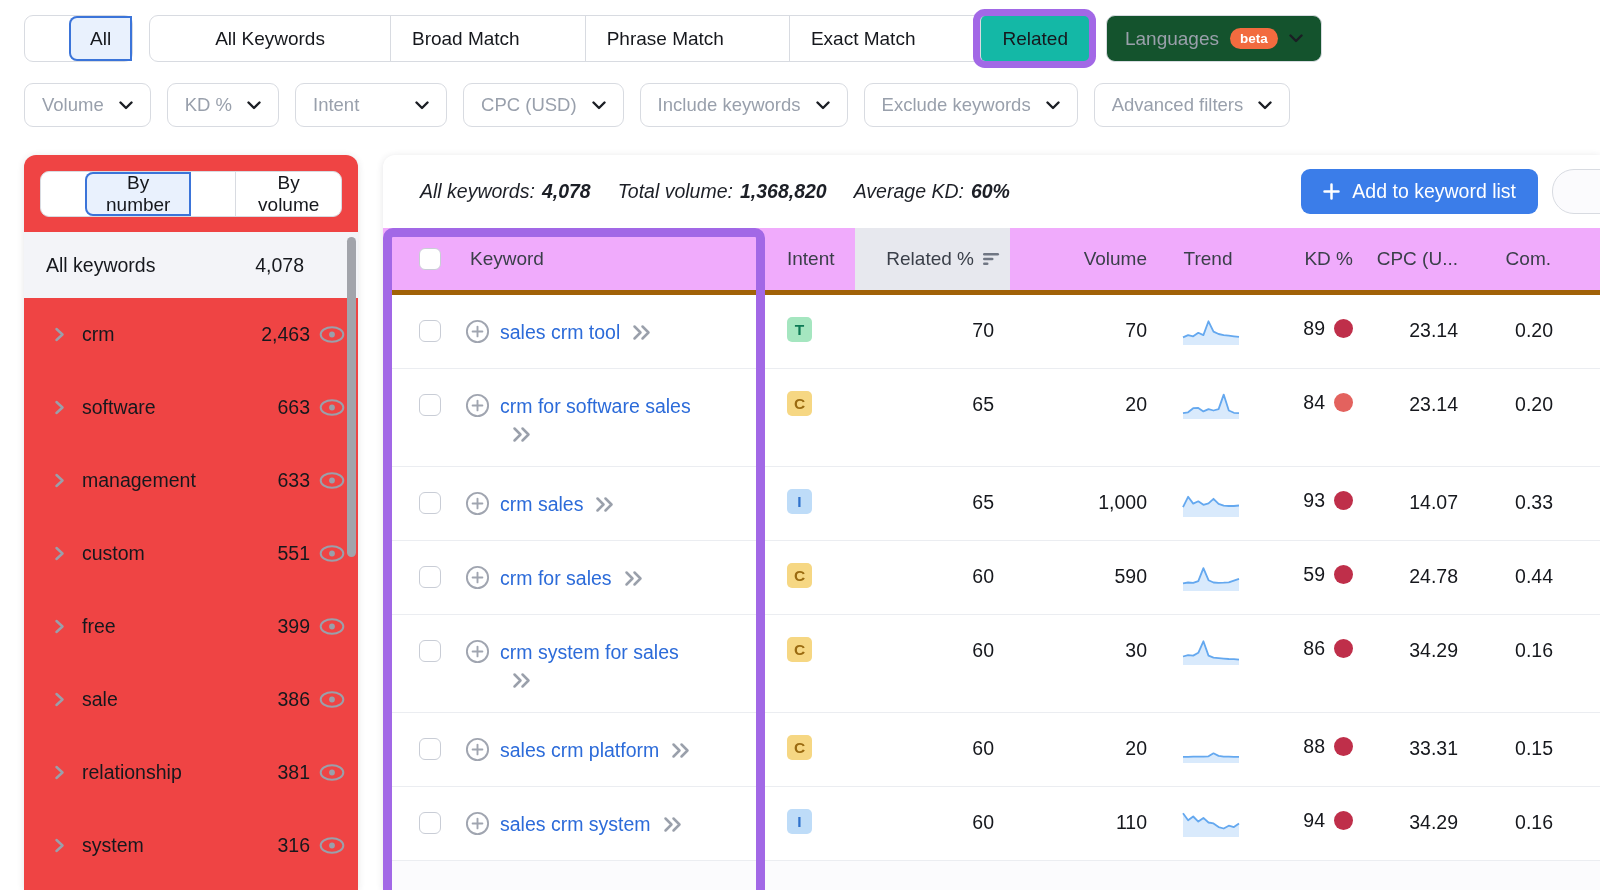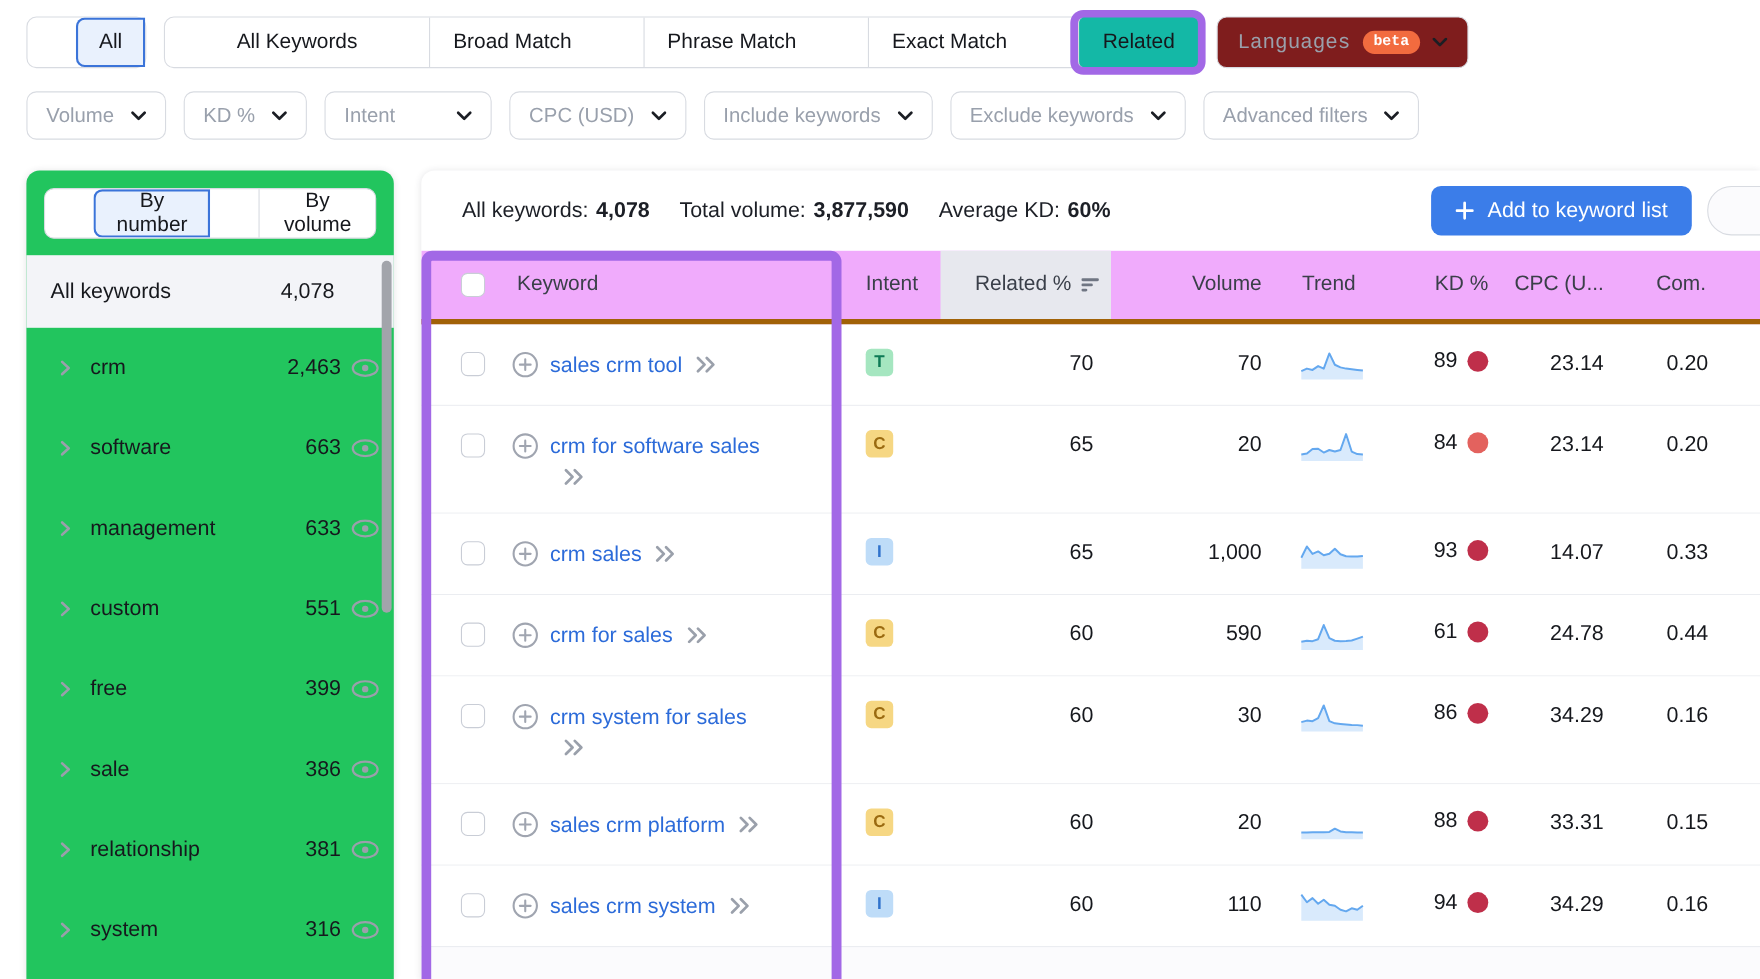--- a/index.html
+++ b/index.html
@@ -8,54 +8,54 @@
 
   
   .tabs-row { position:absolute; left:24px; top:15px; display:flex; gap:16px; height:47px; align-items:stretch; }
   .seg { display:flex; border:1px solid #d8dbe1; border-radius:9px; background:#fff; }
   .seg-item { font-family:inherit; font-size:19px; color:#16181d; background:transparent; border:none;
               padding:0 21px; display:flex; align-items:center; cursor:pointer; position:relative;margin-left:44px; }
   .seg-item + .seg-item { border-left:1px solid #d8dbe1; }
   .seg-item.sel-blue { background:#e9f1fd; box-shadow:inset 0 0 0 2px #3b74d9; border-radius:8px 0 0 8px; }
   .seg-item.hl { background:#14b8a6; box-shadow:0 0 0 7px #a268e6; border-radius:5px; z-index:3; }
   .lang-btn { display:flex; align-items:center; gap:11px; border:1px solid #d8dbe1; border-radius:9px;
-              padding:0 18px; background:#7f1d1d; cursor:pointer; font-family:Liberation Mono, monospace; }
+              padding:0 18px; background:#14532d; cursor:pointer; font-family:Liberation Sans, sans-serif; }
   .lang-label { font-size:19px; color:#9aa0ab; }
   .beta-badge { background:#f26b3f; color:#fff; font-size:13.5px; font-weight:bold; padding:4px 10px;
                 border-radius:12px; line-height:1; }
 
   
   .filters-row { position:absolute; left:24px; top:83px; display:flex; gap:16px; height:44px; }
   .filter-btn { display:flex; align-items:center; gap:15px; border:1px solid #d8dbe1; border-radius:9px;
                 background:#fff; padding:0 17px; font-family:inherit; cursor:pointer; }
   .filter-btn .f-label { font-size:18.5px; color:#99a0ac; }
   .filter-btn.wide { min-width:152px; justify-content:space-between; }
 
   
-  .sidebar-card { position:absolute; left:24px; top:155px; width:334px; height:735px; background:#22c55e;
+  .sidebar-card { position:absolute; left:24px; top:155px; width:334px; height:735px; background:#ef4444;
                   border-radius:12px 12px 0 0; box-shadow:0 1px 7px rgba(45,50,65,0.13); }
   .toggle-wrap { padding:16px 16px 0 16px; }
   .sidebar-seg { width:100%; height:46px; }
   .sidebar-seg .seg-item { flex:1; justify-content:center; font-size:19px; }
   .all-row { margin-top:15px; height:66px; background:#f3f4f8; display:flex; align-items:center;
              padding:0 54px 0 22px; font-size:19.5px; color:#16181d; cursor:pointer; }
   .all-row .count { margin-left:auto; }
   .g-row { height:73px; display:flex; align-items:center; padding:0 13px 0 30px; cursor:pointer; }
   .g-term { margin-left:18px; font-size:19.5px; color:#16181d; }
   .g-count { margin-left:auto; font-size:19.5px; color:#16181d; }
   .g-eye { margin-left:9px; display:flex; cursor:pointer; }
   .scroll-thumb { position:absolute; right:2px; top:82px; width:9px; height:320px; border-radius:5px;
                   background:#a2a4ab; cursor:grab; }
 
   
   .table-card { position:absolute; left:383px; top:155px; width:1217px; height:735px; background:#fff;
                 border-radius:12px 0 0 0; box-shadow:0 1px 7px rgba(45,50,65,0.13); overflow:hidden; }
   .stats-bar { position:relative; height:73px; display:flex; align-items:center; gap:27px;
                padding-left:37px; font-size:19.5px; color:#1c1f26; }
-  .stat { display:flex; gap:7px; }
+  .stat { display:flex; gap:7px;font-style:italic; }
   .stat b { font-weight:bold; }
   .add-btn { position:absolute; right:62px; top:14px; height:45px; border:none; border-radius:9px;
              background:#3b7de9; color:#fff; display:flex; align-items:center; gap:12px; padding:0 22px;
              font-size:19.5px; font-family:inherit; cursor:pointer; }
   .partial-btn { position:absolute; left:1169px; top:14px; width:90px; height:45px; border:1px solid #d8dbe1;
                  border-radius:22px; background:#fbfbfd; cursor:pointer; }
 
   .thead { position:relative; height:67px; background:#f0abfc; border-bottom:5px solid #a16207;
            font-size:19px; color:#3a3f49; }
   .th { position:absolute; top:50%; transform:translateY(-50%); }
@@ -291,21 +291,21 @@
   </aside>
 
   <main class="table-card">
     <div class="stats-bar">
       <span class="stat">
         <span>All keywords:</span>
         <b>4,078</b>
       </span>
       <span class="stat">
         <span>Total volume:</span>
-        <b>3,877,590</b>
+        <b>1,368,820</b>
       </span>
       <span class="stat">
         <span>Average KD:</span>
         <b>60%</b>
       </span>
       <button class="add-btn">
         <svg width="17" height="17" viewBox="0 0 17 17">
             <path d="M8.5 1.5v14M1.5 8.5h14" stroke="#fff" stroke-width="2.5" stroke-linecap="round"></path>
           </svg>
         <span>Add to keyword list</span>
@@ -428,21 +428,21 @@
                 </svg></span></span>
           </div>
           <div class="c-intent"><span class="intent-badge" style="background: rgb(246, 215, 131); color: rgb(154, 106, 16);">C</span></div>
           <div class="c-rel num">60</div>
           <div class="c-vol num">590</div>
           <div class="c-trend"><svg width="58" height="32" viewBox="0 0 58 32">
               <polygon points="1.0,23.4 6.1,22.5 11.2,22.9 16.3,21.1 21.4,8.2 26.5,20.2 31.5,22.5 36.6,22.9 41.7,22.7 46.8,22.3 51.9,20.6 57.0,18.8 57,31 1,31" fill="#d9eafc"></polygon>
               <polyline points="1.0,23.4 6.1,22.5 11.2,22.9 16.3,21.1 21.4,8.2 26.5,20.2 31.5,22.5 36.6,22.9 41.7,22.7 46.8,22.3 51.9,20.6 57.0,18.8" fill="none" stroke="#64a8ef" stroke-width="1.8" stroke-linejoin="round"></polyline>
             </svg></div>
           <div class="c-kd">
-            <span class="kd-num">61</span>
+            <span class="kd-num">59</span>
             <span class="kd-dot" style="background: rgb(191, 47, 74);"></span>
           </div>
           <div class="c-cpc num">24.78</div>
           <div class="c-com num">0.44</div>
         </div>
         <div class="t-row tall">
           <div class="c-key">
             <span class="checkbox"></span>
             <span class="plus-wrap">
               <svg width="25" height="25" viewBox="0 0 25 25">

